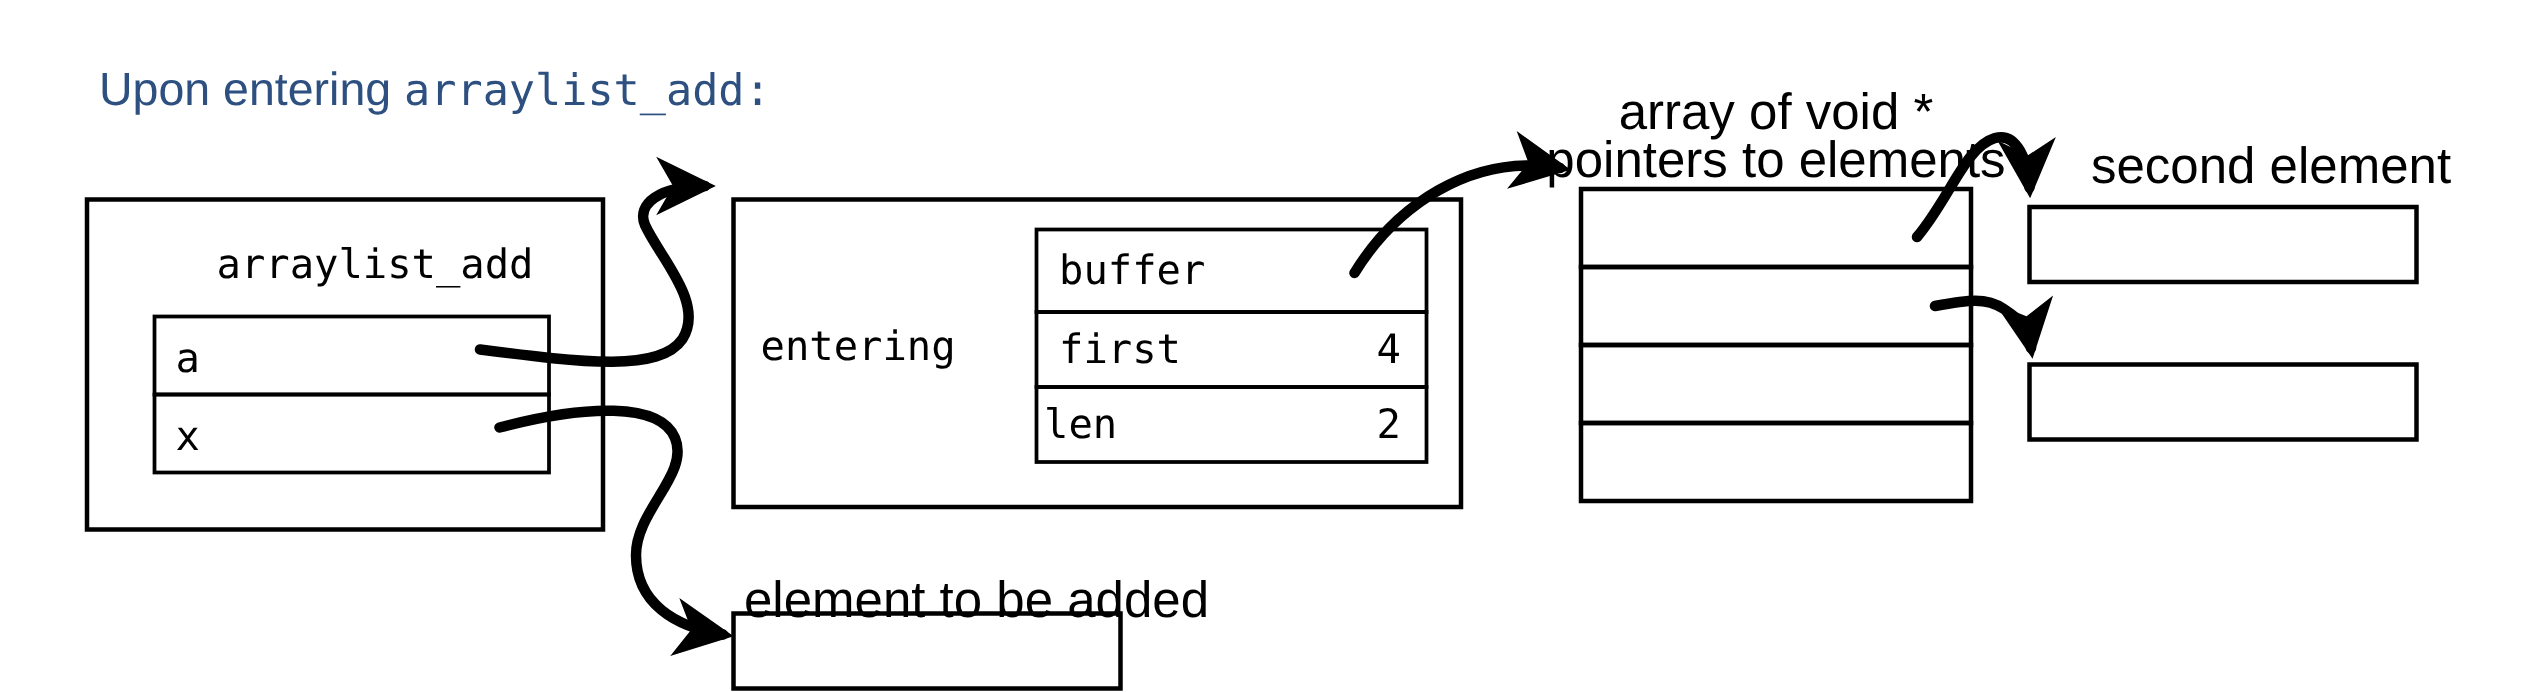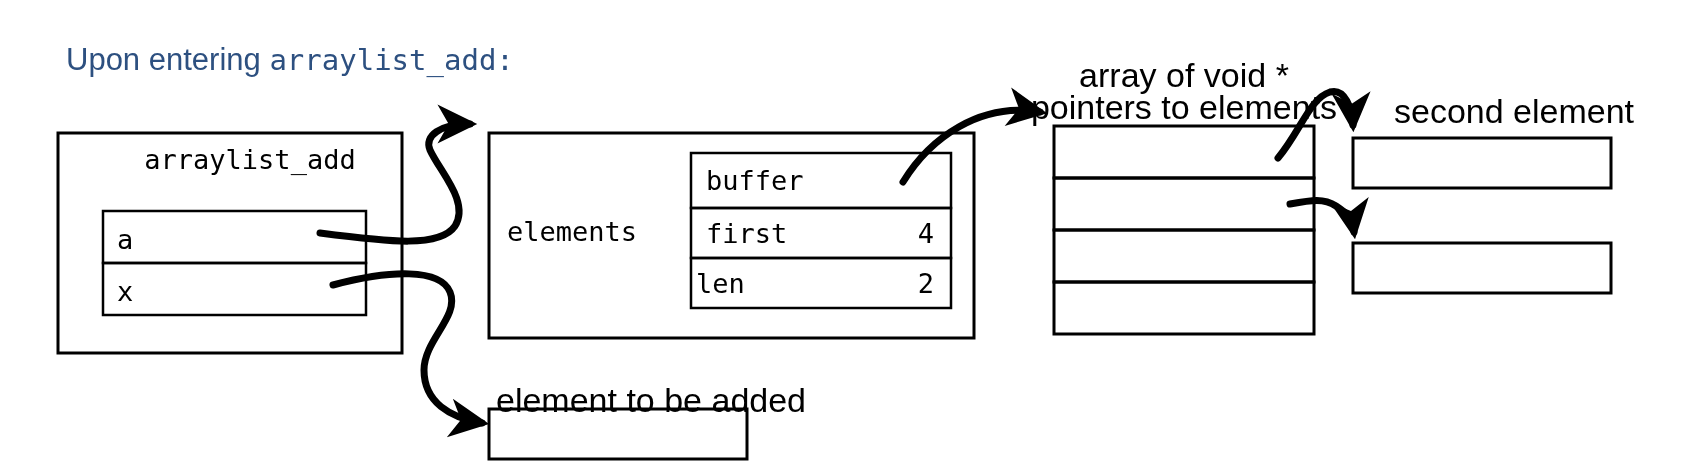--- a/index.html
+++ b/index.html
@@ -101,26 +101,26 @@
 
     <path d="M 903 162 C 930 118, 980 82, 1040 92" fill="none" stroke="#000" stroke-width="7" stroke-linecap="round" marker-end="url(#ah)"></path>
 
     <path d="M 1278 138 C 1300 112, 1310 78, 1330 72
              C 1345 68, 1352 88, 1353 105" fill="none" stroke="#000" stroke-width="7" stroke-linecap="round" marker-end="url(#ah)"></path>
 
     <path d="M 1290 184 C 1312 180, 1324 178, 1336 186
              C 1348 194, 1352 198, 1354 212" fill="none" stroke="#000" stroke-width="7" stroke-linecap="round" marker-end="url(#ah)"></path>
   </svg>
 
-  <div class="lbl code ctr" style="left:58px; top:126px; width:384px;">arraylist_add</div>
+  <div class="lbl code ctr" style="left:58px; top:143px; width:384px;">arraylist_add</div>
 
   <div class="lbl code" style="left:117px; top:206px;">a</div>
   <div class="lbl code" style="left:117px; top:258px;">x</div>
 
-  <div class="lbl code" style="left:507px; top:198px;">elements</div>
+  <div class="lbl code" style="left:507px; top:198px;">entering</div>
 
   <div class="lbl code" style="left:706px; top:147px;">buffer</div>
   <div class="lbl code" style="left:706px; top:200px;">first</div>
   <div class="lbl code" style="left:696px; top:250px;">len</div>
 
   <div class="lbl code rgt" style="left:691px; top:200px; width:243px;">4</div>
   <div class="lbl code rgt" style="left:691px; top:250px; width:243px;">2</div>
 
   <div class="lbl ital ctr" style="left:1024px; top:38px; width:320px;">array of void *</div>
   <div class="lbl ital ctr" style="left:1024px; top:70px; width:320px;">pointers to elements</div>

